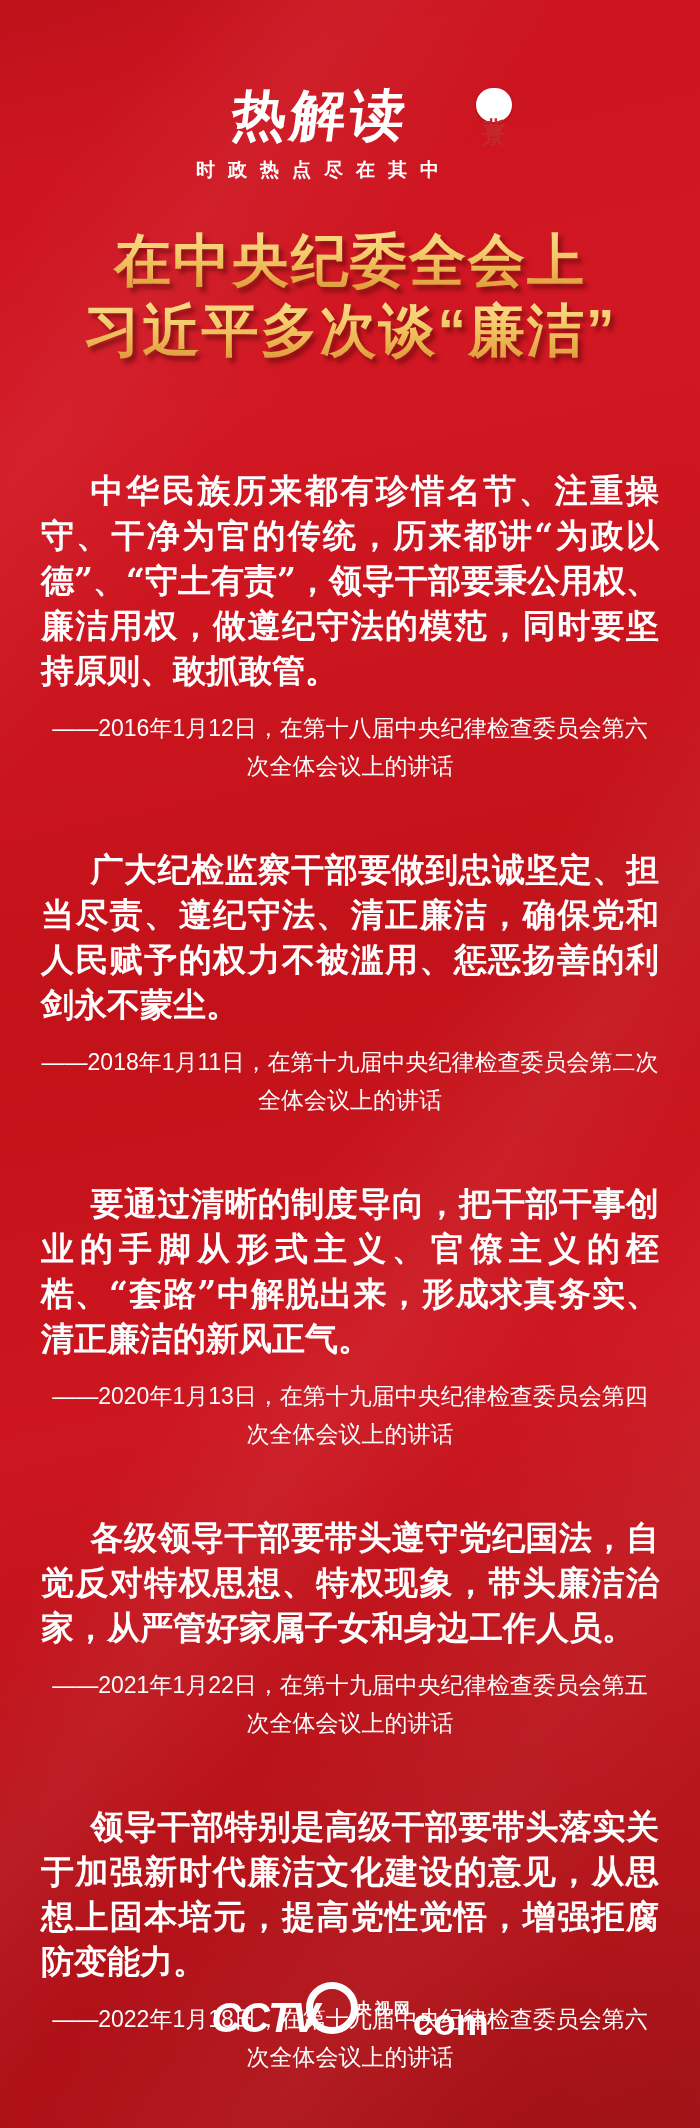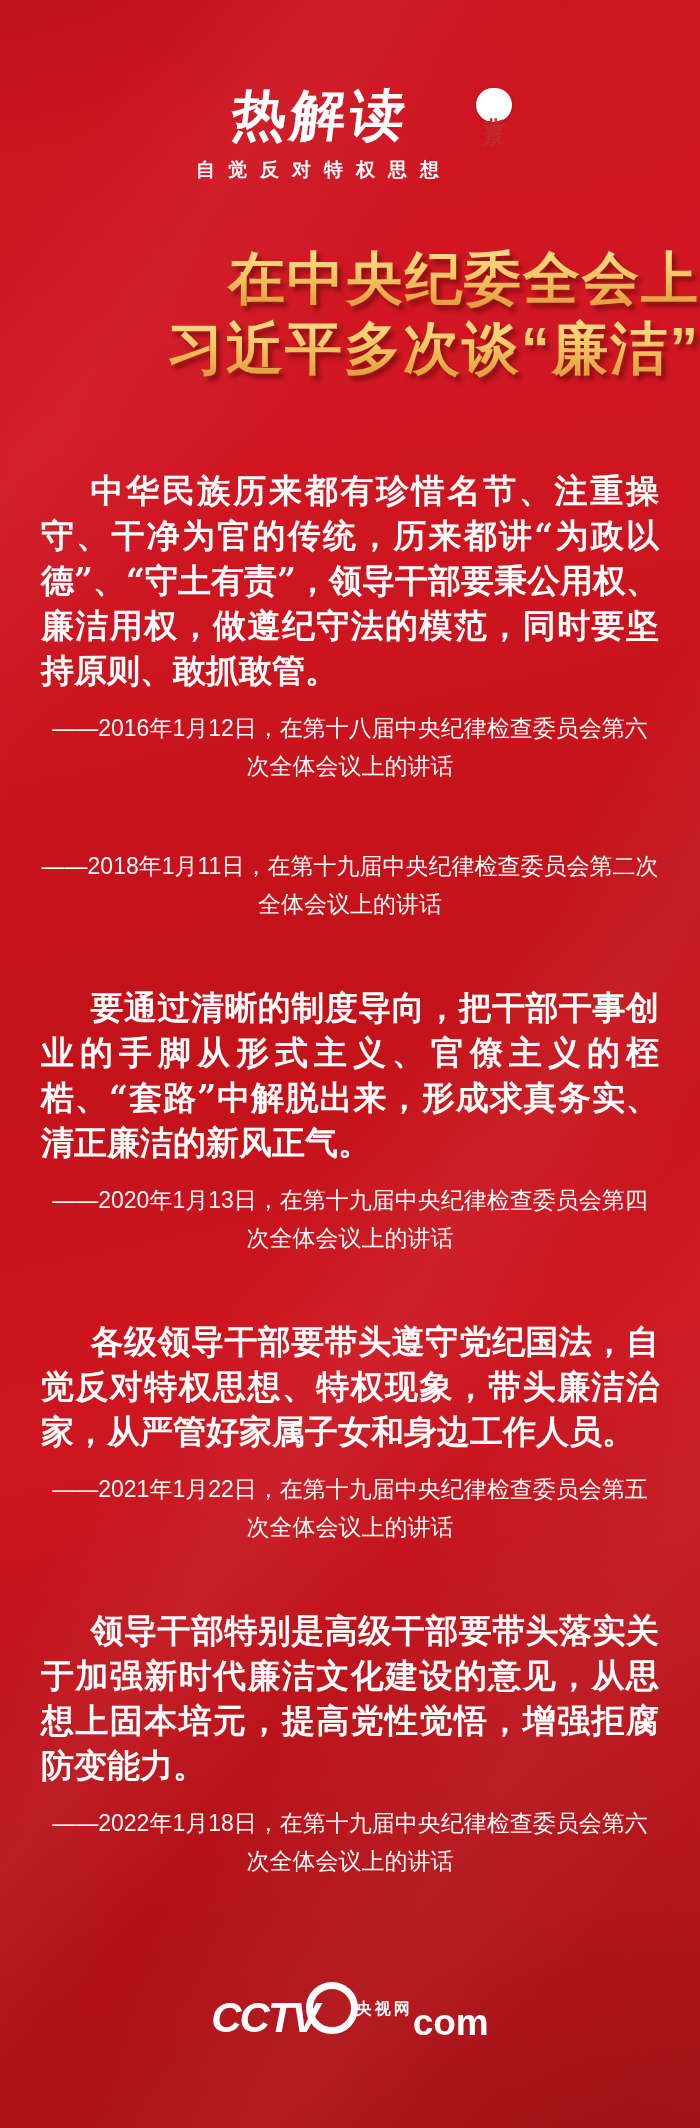--- a/index.html
+++ b/index.html
@@ -42,21 +42,21 @@
     border-radius:18px;
     display:flex; justify-content:center;
     box-shadow:0 1px 3px rgba(80,0,4,0.35);
   }
   .brand-badge-text {
     writing-mode:vertical-rl; text-orientation:upright;
     font-size:22px; font-weight:700; letter-spacing:6px; line-height:1;
   }
 
   
-  .title { top:243px; text-align:right; }
+  .title { top:225px; text-align:center; }
   .title-line {
     font-weight:900; font-size:57px; line-height:70px;
     letter-spacing:2px;
     font-family:"Liberation Sans", sans-serif;
     color:#f2c45f;
     text-shadow:4px 5px 2px rgba(90,8,8,0.55);
   }
   @supports (-webkit-background-clip: text) {
     .title-line {
       background:linear-gradient(180deg,#f9df92 0%,#f5cd6e 38%,#eab04e 70%,#d99537 100%);
@@ -107,40 +107,41 @@
   .cctv-com { font-size:37px; font-weight:700; line-height:1; margin-top:3px; }
 </style>
 </head>
 <body>
 
 <div class="poster">
 
   <div class="layer brand">
     <div class="brand-main">
       <div class="brand-logo-text">热解读</div>
-      <div class="brand-tagline">自觉反对特权思想</div>
+      <div class="brand-tagline">时政热点尽在其中</div>
     </div>
     <div class="brand-badge">
       <span class="brand-badge-text">背景</span>
     </div>
   </div>
 
   <div class="layer title">
     <div class="title-line">在中央纪委全会上</div>
     <div class="title-line">习近平多次谈“廉洁”</div>
   </div>
 
   <div class="layer content">
 
     <div class="quote-block">
       <p class="quote-text">中华民族历来都有珍惜名节、注重操守、干净为官的传统，历来都讲“为政以德”、“守土有责”，领导干部要秉公用权、廉洁用权，做遵纪守法的模范，同时要坚持原则、敢抓敢管。</p>
       <p class="quote-source">——2016年1月12日，在第十八届中央纪律检查委员会第六次全体会议上的讲话</p>
     </div>
 
     <div class="quote-block">
+      <p class="quote-text">广大纪检监察干部要做到忠诚坚定、担当尽责、遵纪守法、清正廉洁，确保党和人民赋予的权力不被滥用、惩恶扬善的利剑永不蒙尘。</p>
       <p class="quote-source">——2018年1月11日，在第十九届中央纪律检查委员会第二次全体会议上的讲话</p>
     </div>
 
     <div class="quote-block">
       <p class="quote-text">要通过清晰的制度导向，把干部干事创业的手脚从形式主义、官僚主义的桎梏、“套路”中解脱出来，形成求真务实、清正廉洁的新风正气。</p>
       <p class="quote-source">——2020年1月13日，在第十九届中央纪律检查委员会第四次全体会议上的讲话</p>
     </div>
 
     <div class="quote-block">
       <p class="quote-text">各级领导干部要带头遵守党纪国法，自觉反对特权思想、特权现象，带头廉洁治家，从严管好家属子女和身边工作人员。</p>

